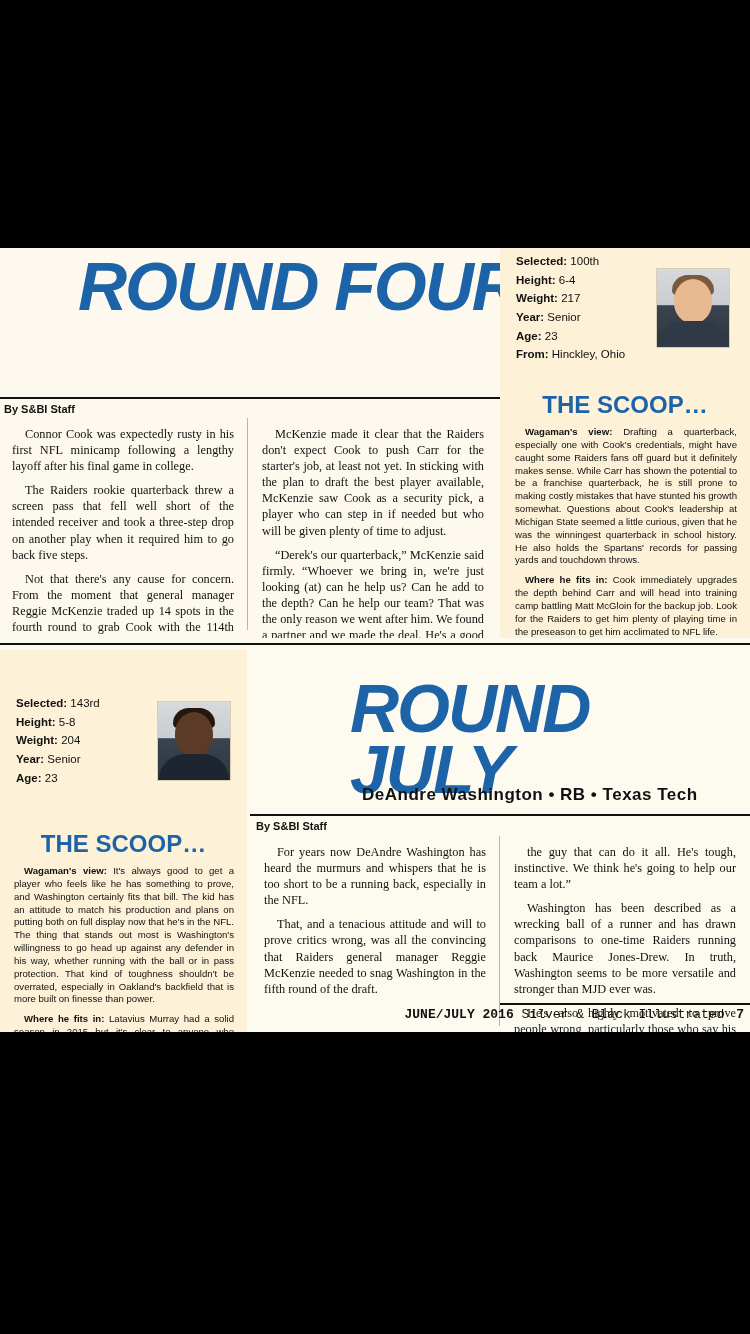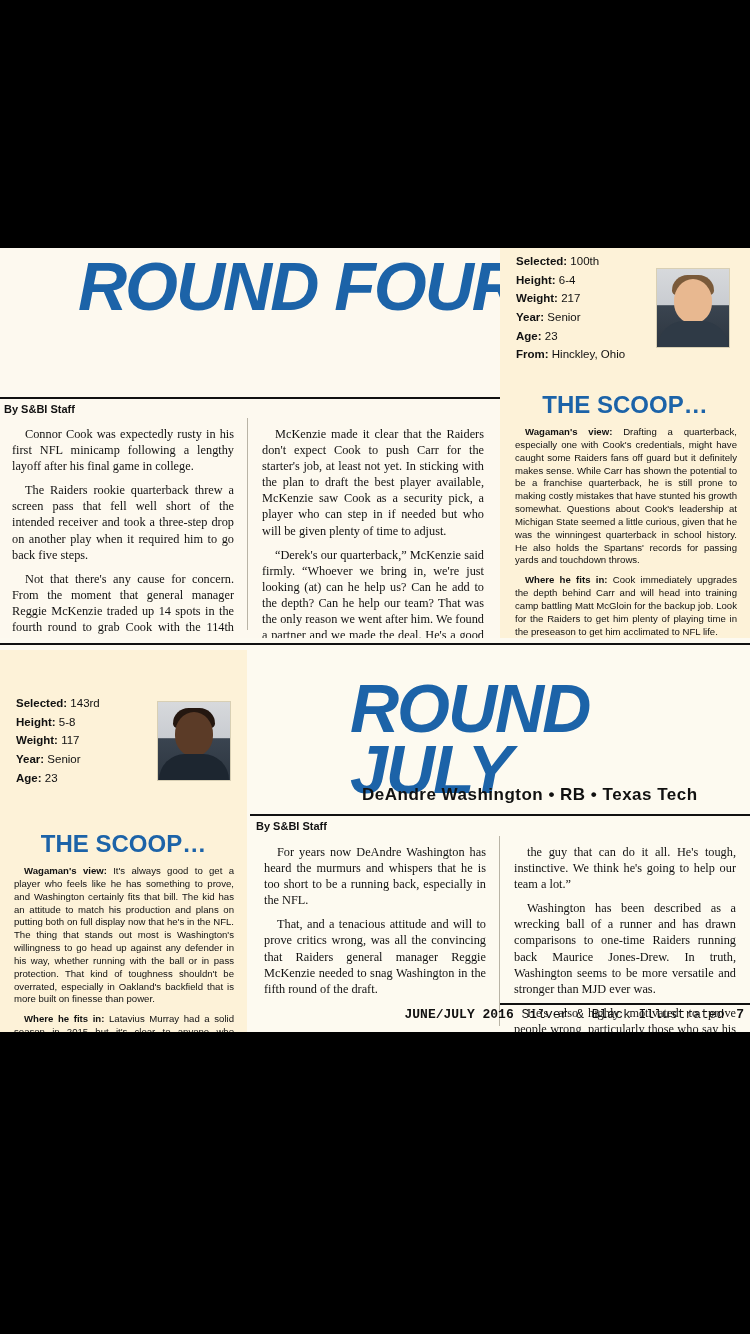--- a/index.html
+++ b/index.html
@@ -149,21 +149,21 @@
       <div class="l"></div>
     </div>
 
   <div class="r5">
 
     <div class="panel"></div>
 
     <div class="factlist">
       <div><span class="k">Selected:</span> <span>143rd</span></div>
       <div><span class="k">Height:</span> <span>5-8</span></div>
-      <div><span class="k">Weight:</span> <span>117</span></div>
+      <div><span class="k">Weight:</span> <span>204</span></div>
       <div><span class="k">Year:</span> <span>Senior</span></div>
       <div><span class="k">Age:</span> <span>23</span></div>
     </div>
 
     <div class="photo dark">
       <div class="hair"></div>
       <div class="face"></div>
       <div class="body"></div>
     </div>
 

